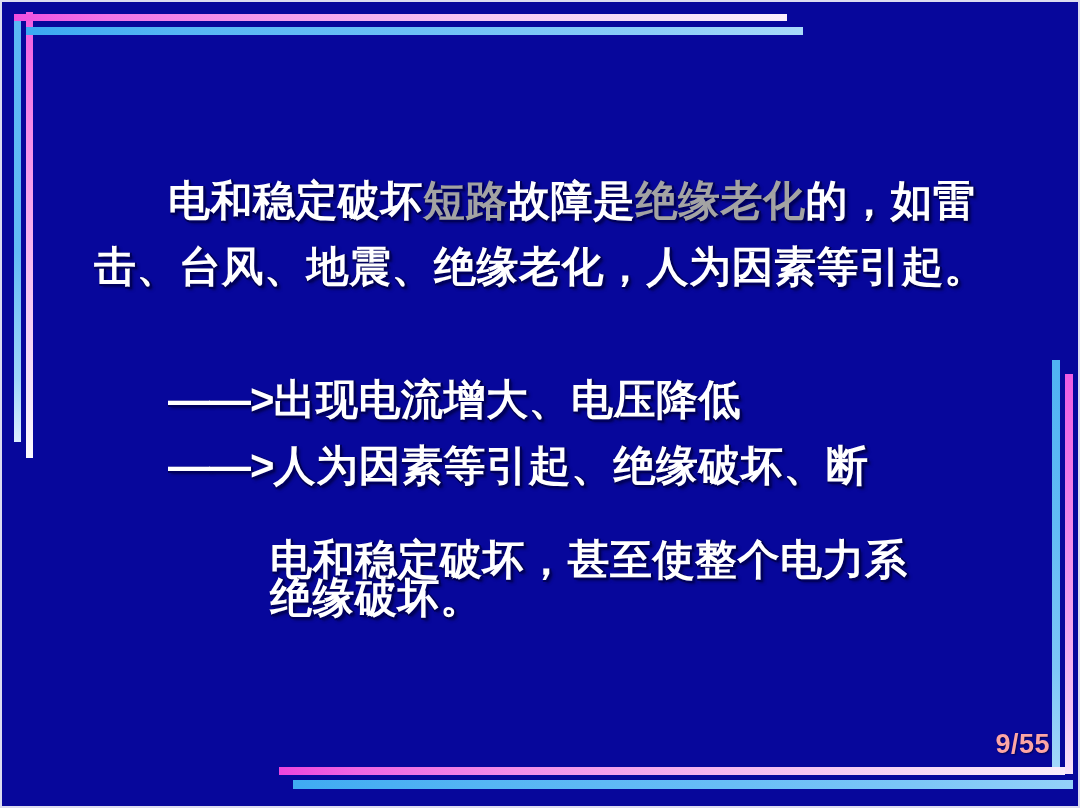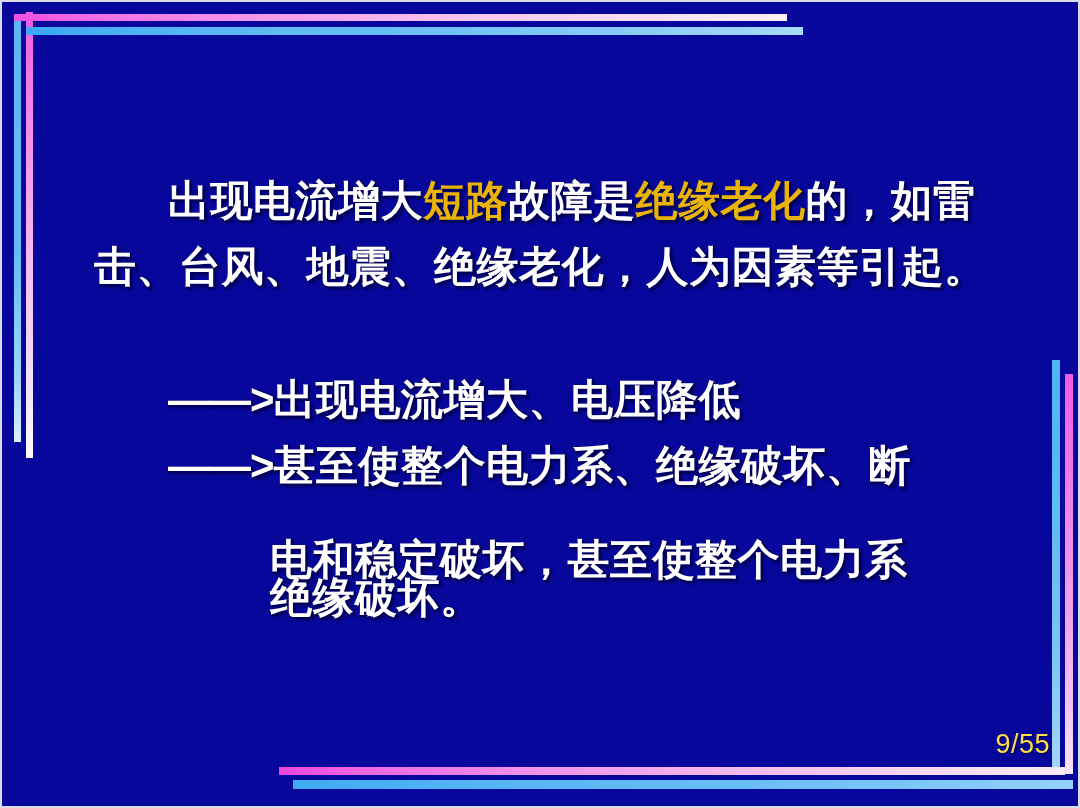--- a/index.html
+++ b/index.html
@@ -114,44 +114,44 @@
     white-space: nowrap;
     letter-spacing: 0.5px;
     text-shadow:
        2px 2px 0 #00005e,
        2px 0   0 rgba(0,0,40,0.55),
        0   2px 0 rgba(0,0,40,0.55),
        3px 3px 3px rgba(0,0,60,0.75);
   }
 
   .hl {
-    color: #eab308;
+    color: #a3a3a3;
   }
 
   .arrow {
     letter-spacing: -1px;
   }
 
   
   .l1 { left: 166px; top: 178px; }
   .l2 { left: 72px;  top: 244px; margin-left: 20px; }
   .l3 { left: 166px; top: 310px; }
   .l4 { left: 166px; top: 377px; }
   .l5 { left: 166px; top: 443px; }
   .l6 { left: 268px; top: 537px; }
   .l7 { left: 268px; top: 575px; }
 
   
   .page-number {
     position: absolute;
     right: 28px;
     bottom: 46px;
-    color: #fde047;
+    color: #fca5a5;
     font-size: 27px;
-    font-weight: normal;
+    font-weight: bold;
     font-family: "Liberation Sans", "DejaVu Sans", sans-serif;
     letter-spacing: 0.5px;
     text-shadow: 1px 1px 2px rgba(0,0,60,0.8);
   }
 </style>
 </head>
 <body>
 
 <div class="slide">
 
@@ -159,28 +159,28 @@
   <div class="deco-tl-v-pink"></div>
   <div class="deco-t-h-pink"></div>
   <div class="deco-t-h-cyan"></div>
   <div class="deco-br-v-cyan"></div>
   <div class="deco-br-v-pink"></div>
   <div class="deco-b-h-pink"></div>
   <div class="deco-b-h-cyan"></div>
 
   <div class="content">
 
-    <div class="line l1"><span>出现电流增大</span><span class="hl">短路</span><span>故障是</span><span class="hl">绝缘老化</span><span>的，如雷</span></div>
+    <div class="line l1"><span>电和稳定破坏</span><span class="hl">短路</span><span>故障是</span><span class="hl">绝缘老化</span><span>的，如雷</span></div>
 
     <div class="line l2">击、台风、地震、绝缘老化，人为因素等引起。</div>
 
 
     <div class="line l4"><span class="arrow">——&gt;</span><span>出现电流增大、电压降低</span></div>
 
-    <div class="line l5"><span class="arrow">——&gt;</span><span>甚至使整个电力系、绝缘破坏、断</span></div>
+    <div class="line l5"><span class="arrow">——&gt;</span><span>人为因素等引起、绝缘破坏、断</span></div>
 
     <div class="line l6">电和稳定破坏，甚至使整个电力系</div>
 
     <div class="line l7">绝缘破坏。</div>
 
   </div>
 
   <div class="page-number">9/55</div>
 
 </div>

